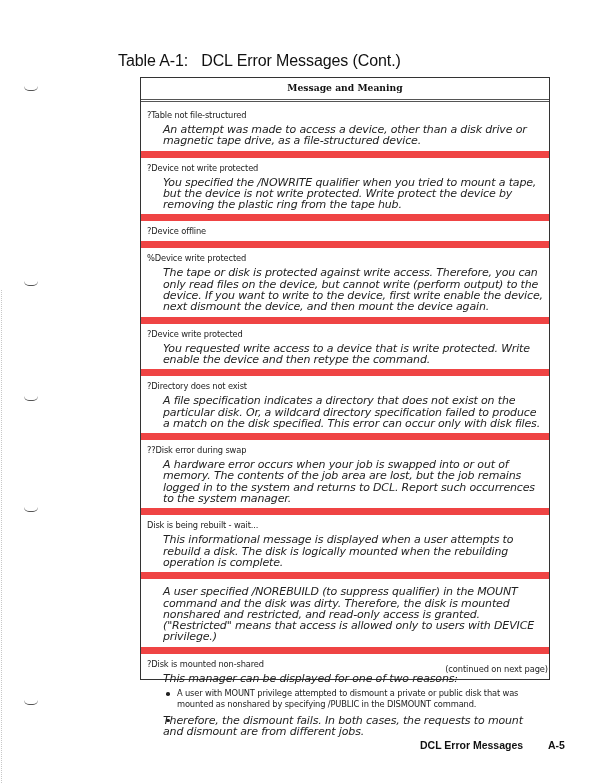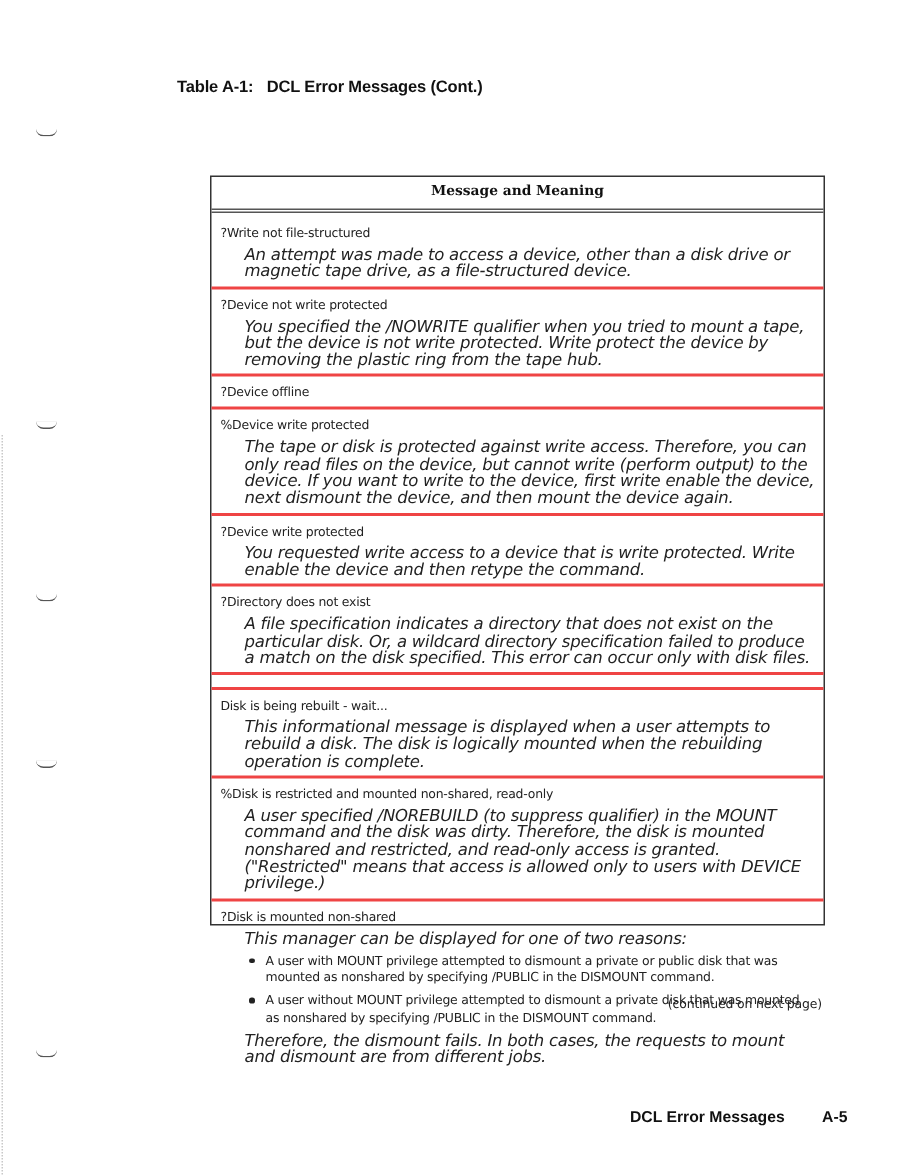--- a/index.html
+++ b/index.html
@@ -10,34 +10,34 @@
     .margin-mark {
       position: absolute; left: 24px; width: 14px; height: 4px;
       border-bottom: 1.2px solid #555; border-radius: 0 0 8px 8px;
     }
     .dotted-edge {
       position: absolute; left: 1px; top: 290px; bottom: 0; width: 1px;
       border-left: 1px dotted #c8c8c8;
     }
     .page-heading {
       position: absolute; left: 118px; top: 52px;
-      font-family: "Liberation Sans", sans-serif; font-weight: bold;
-      font-size: 11px; color: #111; letter-spacing: -0.1px; white-space: pre;
+      font-family: "Liberation Sans", sans-serif; font-weight: normal;
+      font-size: 16px; color: #111; letter-spacing: -0.1px; white-space: pre;
     }
     .table-box {
-      position: absolute; left: 140px; top: 77px; width: 410px; height: 500px;
-      border: 1.4px solid #333; box-sizing: border-box; margin-top: 40px;
+      position: absolute; left: 140px; top: 77px; width: 410px; height: 603px;
+      border: 1.4px solid #333; box-sizing: border-box;
     }
     .table-header {
       height: 21px; line-height: 20px; text-align: center;
       font-family: "DejaVu Serif", serif; font-weight: bold; font-size: 9.2px; color: #111;
       border-bottom: 3px double #555;
     }
     .entries { padding: 3px 0 0 0; }
-    .entry { padding: 4px 6px 4px 6px; border-top: 2px solid #ef4444; }
+    .entry { padding: 4px 6px 4px 6px; border-top: 7px solid #ef4444; }
     .entry:first-child { border-top: none; }
     .msg {
       font-family: "DejaVu Sans", sans-serif; font-size: 8.3px; color: #222;
       line-height: 12px; letter-spacing: -0.15px;
     }
     .meaning {
       margin-top: 3px; margin-left: 16px;
       font-family: "DejaVu Sans", sans-serif; font-size: 11px; color: #222;
       line-height: 11.3px; letter-spacing: -0.15px; font-style: italic;
     }
@@ -70,21 +70,21 @@
 <div class="margin-mark" style="top:507px"></div>
 <div class="margin-mark" style="top:700px"></div>
 
 <div class="page-heading">Table A-1:   DCL Error Messages (Cont.)</div>
 
 <div class="table-box">
   <div class="table-header">Message and Meaning</div>
   <div class="entries">
 
     <div class="entry">
-      <div class="msg">?Write not file-structured</div>
+      <div class="msg">?Table not file-structured</div>
       <div class="meaning">An attempt was made to access a device, other than a disk drive or magnetic tape drive, as a file-structured device.</div>
     </div>
 
     <div class="entry">
       <div class="msg">?Device not write protected</div>
       <div class="meaning">You specified the /NOWRITE qualifier when you tried to mount a tape, but the device is not write protected. Write protect the device by removing the plastic ring from the tape hub.</div>
     </div>
 
     <div class="entry">
       <div class="msg">?Device offline</div>
@@ -99,43 +99,43 @@
       <div class="msg">?Device write protected</div>
       <div class="meaning">You requested write access to a device that is write protected. Write enable the device and then retype the command.</div>
     </div>
 
     <div class="entry">
       <div class="msg">?Directory does not exist</div>
       <div class="meaning">A file specification indicates a directory that does not exist on the particular disk. Or, a wildcard directory specification failed to produce a match on the disk specified. This error can occur only with disk files.</div>
     </div>
 
     <div class="entry">
+      <div class="msg">??Disk error during swap</div>
+      <div class="meaning">A hardware error occurs when your job is swapped into or out of memory. The contents of the job area are lost, but the job remains logged in to the system and returns to DCL. Report such occurrences to the system manager.</div>
     </div>
 
     <div class="entry">
       <div class="msg">Disk is being rebuilt - wait...</div>
       <div class="meaning">This informational message is displayed when a user attempts to rebuild a disk. The disk is logically mounted when the rebuilding operation is complete.</div>
     </div>
 
     <div class="entry">
-      <div class="msg">%Disk is restricted and mounted non-shared, read-only</div>
       <div class="meaning">A user specified /NOREBUILD (to suppress qualifier) in the MOUNT command and the disk was dirty. Therefore, the disk is mounted nonshared and restricted, and read-only access is granted. ("Restricted" means that access is allowed only to users with DEVICE privilege.)</div>
     </div>
 
     <div class="entry">
       <div class="msg">?Disk is mounted non-shared</div>
       <div class="meaning">This manager can be displayed for one of two reasons:</div>
       <ul class="bullets">
         <li>
           <span class="bullet-icon"></span>
           <span>A user with MOUNT privilege attempted to dismount a private or public disk that was mounted as nonshared by specifying /PUBLIC in the DISMOUNT command.</span>
         </li>
         <li>
           <span class="bullet-icon"></span>
-          <span>A user without MOUNT privilege attempted to dismount a private disk that was mounted as nonshared by specifying /PUBLIC in the DISMOUNT command.</span>
         </li>
       </ul>
       <div class="meaning" style="margin-top:0">Therefore, the dismount fails. In both cases, the requests to mount and dismount are from different jobs.</div>
     </div>
 
   </div>
 </div>
 
 <div class="continued">(continued on next page)</div>
 

